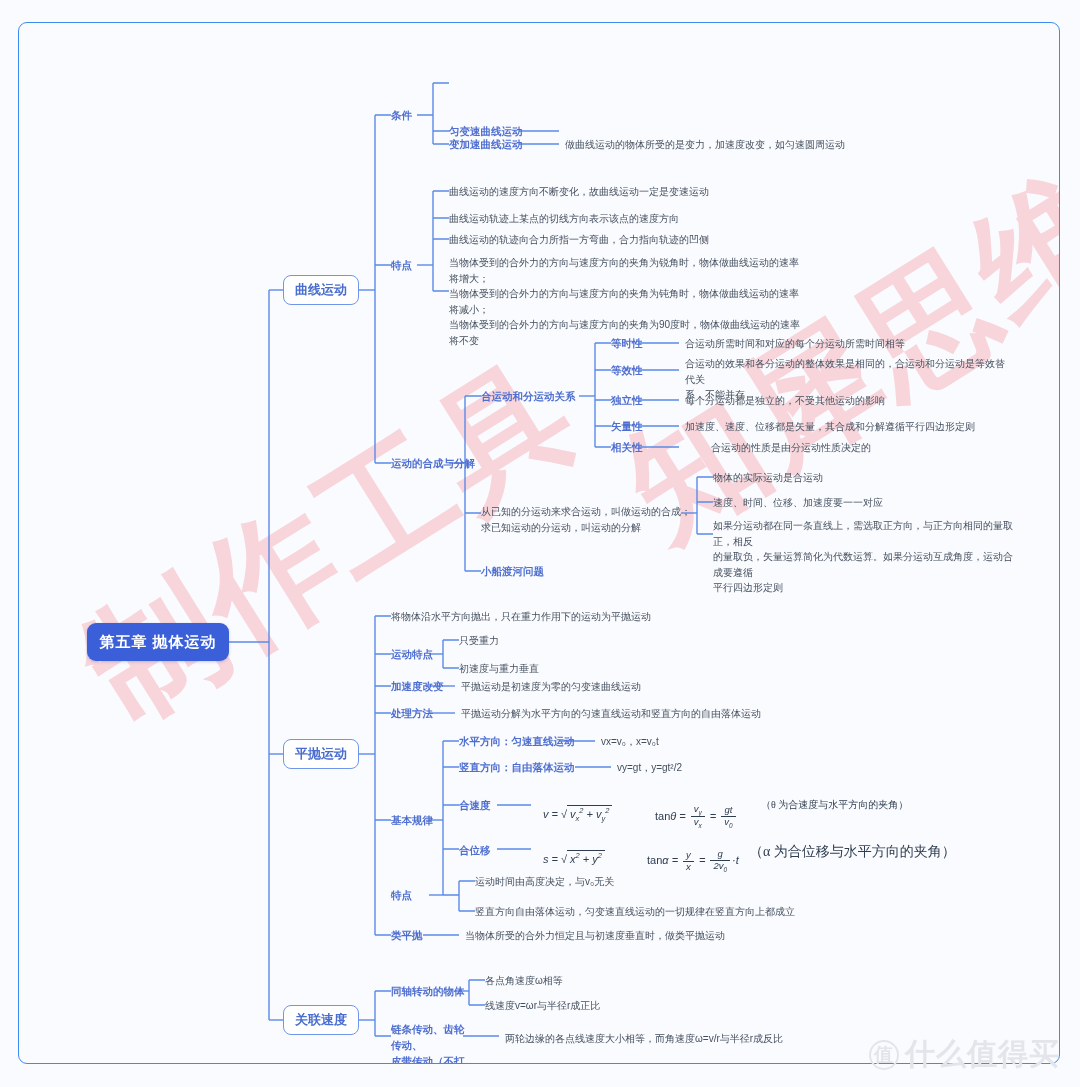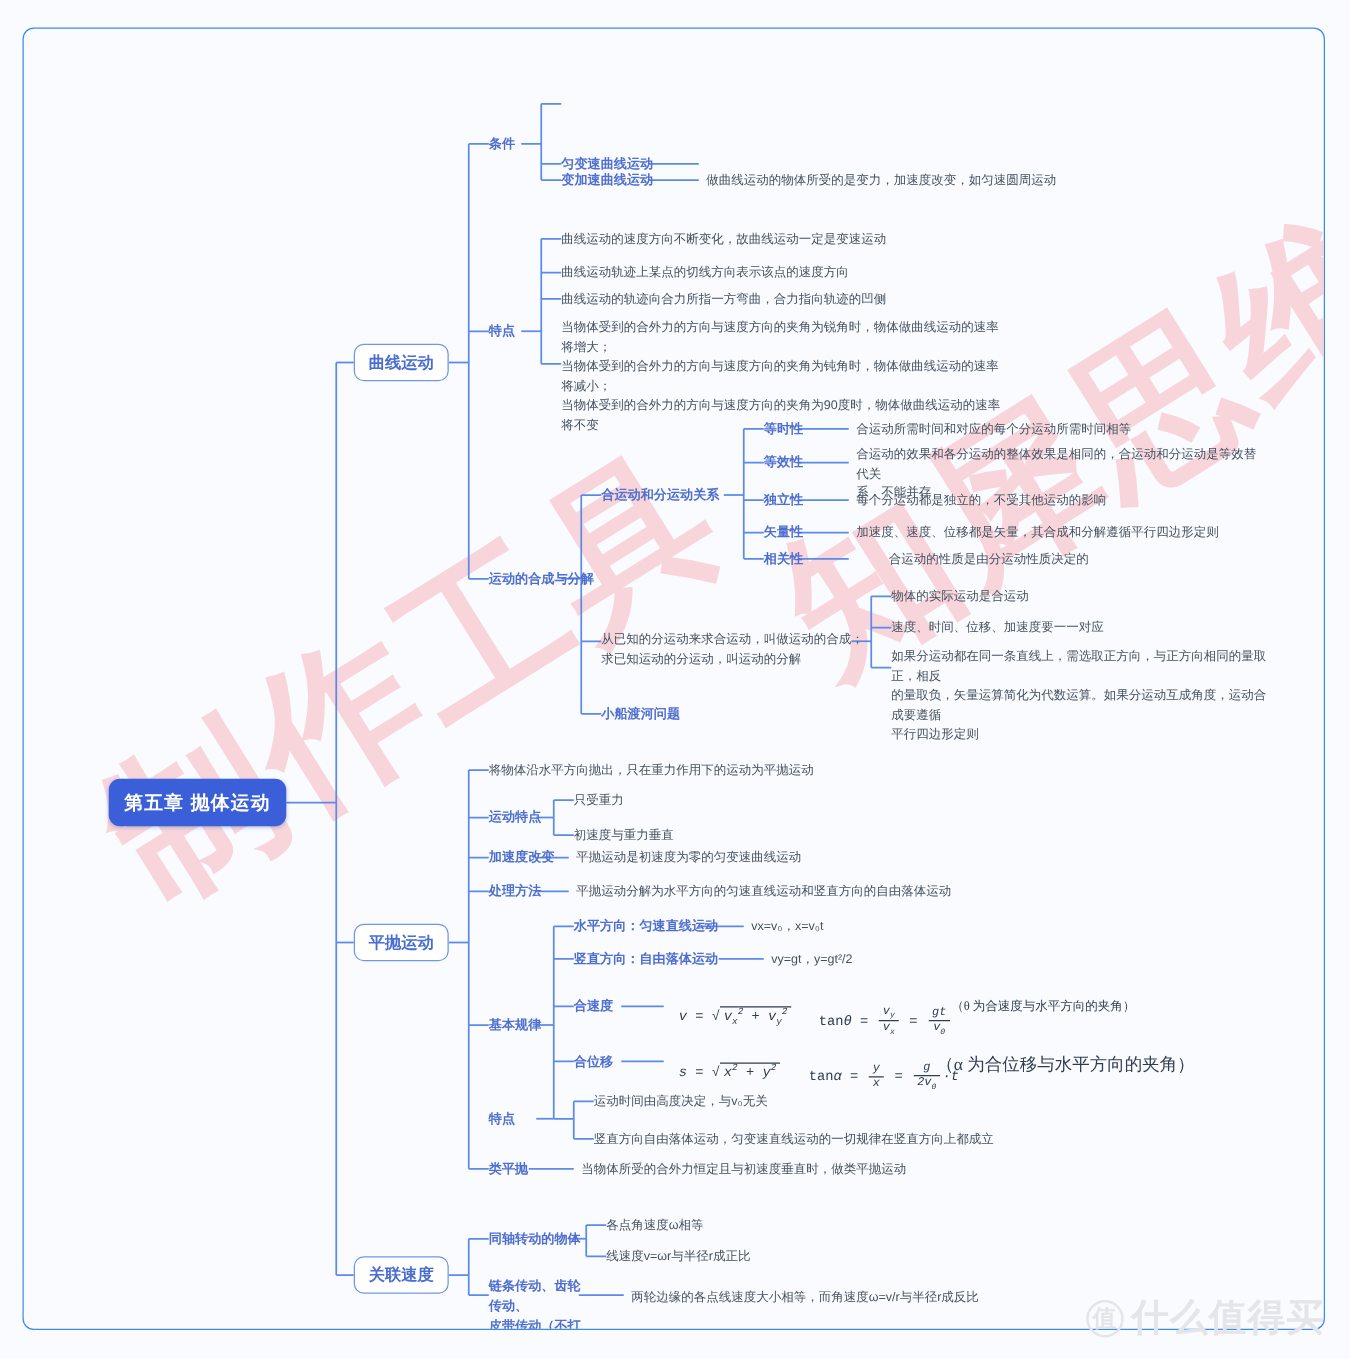--- a/index.html
+++ b/index.html
@@ -46,21 +46,21 @@
   .branch{
     background:#ffffff;border:1.3px solid #6f96ea;border-radius:8px;
     color:#4a6ed0;font-size:13px;font-weight:600;
     display:flex;align-items:center;justify-content:center;
   }
   .t2{color:#4f6fd0;font-size:10.5px;font-weight:600;line-height:1.5;}
   .t3{color:#44505f;font-size:10px;line-height:1.55;font-weight:500;}
   .t3b{color:#4f6fd0;font-size:10.5px;font-weight:600;line-height:1.5;}
   .txt{position:absolute;white-space:pre-line;}
   .math{
-    color:#2f3d50;font-family:Liberation Mono, monospace;
+    color:#2f3d50;font-family:Liberation Sans, sans-serif;
     font-size:11px;font-style:italic;
   }
   .math .up{font-style:normal;}
   sub{font-size:.68em;}
   sup{font-size:.68em;}
   .frac{display:inline-block;vertical-align:middle;text-align:center;
         font-size:9.5px;line-height:1.15;margin:0 2px;}
   .frac .num{display:block;border-bottom:1px solid #2f3d50;padding:0 3px;}
   .frac .den{display:block;padding:0 3px;}
   .rad{display:inline-block;position:relative;padding:0 2px 0 0;}

